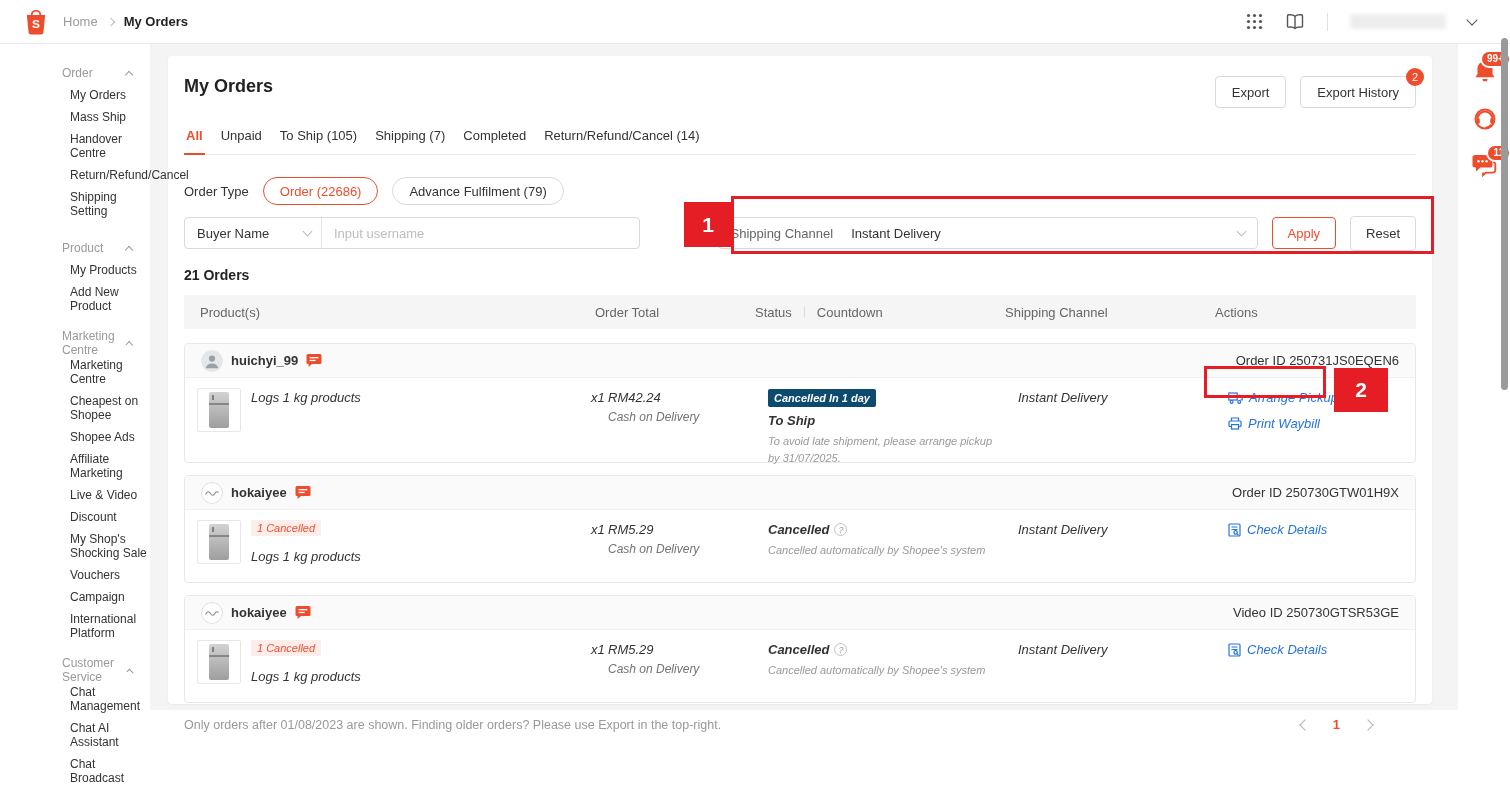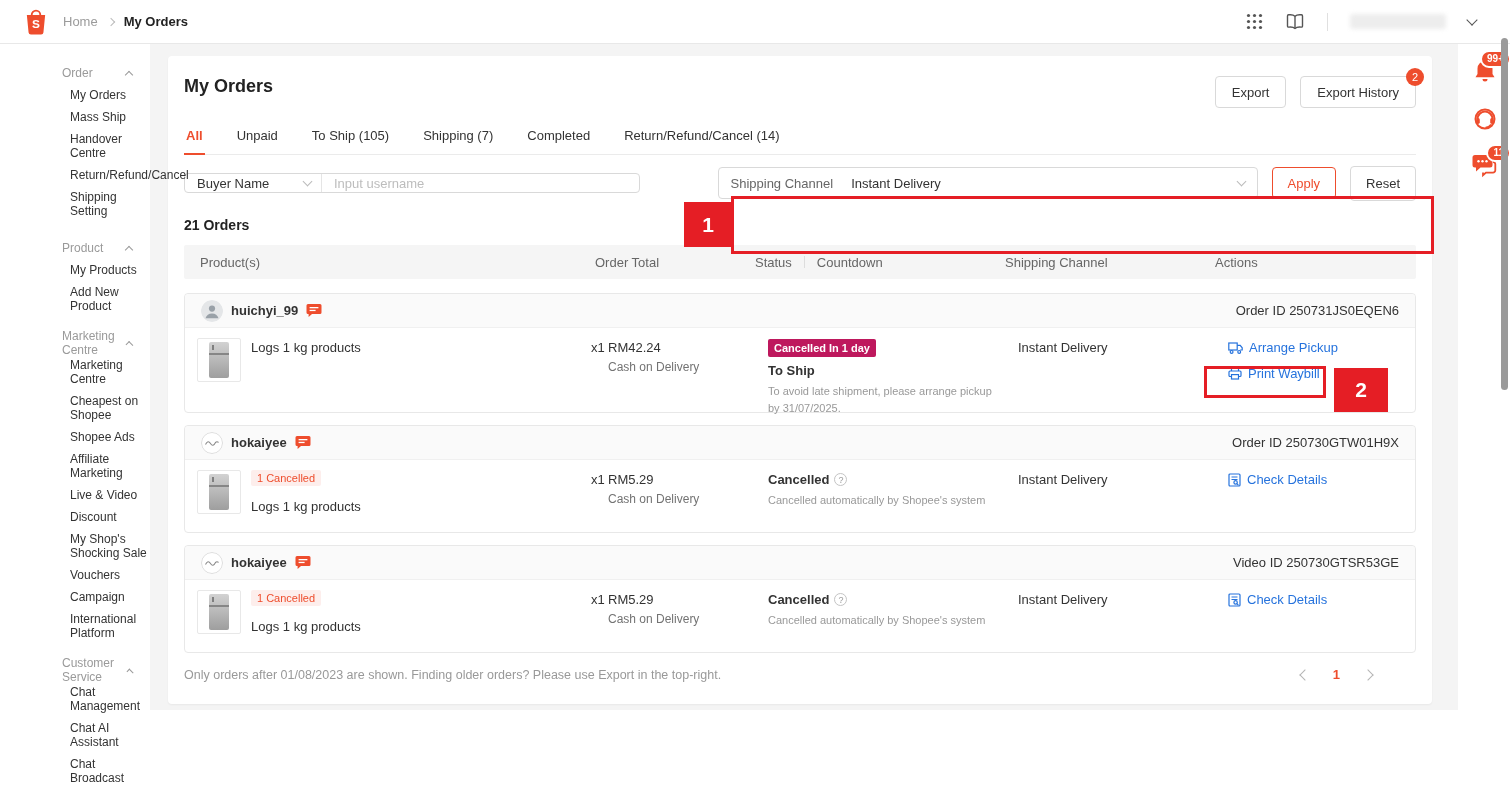--- a/index.html
+++ b/index.html
@@ -29,28 +29,28 @@
   .chev-up{width:6px;height:6px;border-top:1.5px solid #9a9a9a;border-right:1.5px solid #9a9a9a;transform:rotate(-45deg);margin-top:3px;}
   .s-item{padding:4px 8px 4px 24px;line-height:14px;color:#333;cursor:pointer;}
   
   .content-bg{position:absolute;left:150px;top:44px;width:1308px;height:666px;background:#f4f4f4;z-index:0;}
   .card{position:absolute;left:168px;top:56px;width:1264px;height:648px;background:#fff;border-radius:4px;box-shadow:0 1px 2px rgba(0,0,0,.05);padding:20px 16px 0;z-index:1;}
   .card-head{display:flex;align-items:flex-start;}
   .page-title{font-size:18px;font-weight:bold;color:#222;}
   .head-actions{margin-left:auto;display:flex;gap:14px;}
   .btn{height:32px;padding:0 16px;background:#fff;border:1px solid #d9d9d9;border-radius:4px;font-size:13px;color:#333;display:flex;align-items:center;cursor:pointer;position:relative;}
   .badge-dot{position:absolute;top:-9px;right:-9px;min-width:18px;height:18px;border-radius:9px;background:#ee4d2d;color:#fff;font-size:11px;display:flex;align-items:center;justify-content:center;padding:0 4px;}
-  .tabs{display:flex;gap:30px;margin-top:12px;border-bottom:1px solid #ebebeb;font-size:13px;color:#333;}
+  .tabs{display:flex;gap:14px;margin-top:12px;border-bottom:1px solid #ebebeb;font-size:13px;color:#333;}
   .tab{padding:8px 2px 10px;cursor:pointer;}
   .tab.active{color:#ee4d2d;font-weight:bold;border-bottom:2px solid #ee4d2d;margin-bottom:-1px;}
   .ordertype{display:flex;align-items:center;gap:14px;margin-top:22px;font-size:13px;color:#333;}
   .pill{height:28px;padding:0 16px;border-radius:15px;display:flex;align-items:center;border:1px solid #d9d9d9;background:#fff;cursor:pointer;font-size:13px;}
   .pill.sel{border-color:#ee4d2d;color:#ee4d2d;}
   .filterrow{display:flex;align-items:center;margin-top:12px;height:32px;}
-  .buyer-combo{width:456px;height:20px;border:1px solid #d9d9d9;border-radius:4px;display:flex;align-items:center;background:#fff;}
+  .buyer-combo{width:456px;height:32px;border:1px solid #d9d9d9;border-radius:4px;display:flex;align-items:center;background:#fff;}
   .combo-label{width:136px;display:flex;align-items:center;justify-content:space-between;padding:0 10px 0 12px;font-size:13px;color:#333;cursor:pointer;}
   .chev-sm{width:7px;height:7px;border-left:1.5px solid #bbb;border-bottom:1.5px solid #bbb;transform:rotate(-45deg);margin-top:-3px;}
   .combo-div{width:1px;align-self:stretch;background:#e5e5e5;}
   .combo-input{border:0;outline:none;flex:1;font-size:13px;padding:0 12px;color:#333;background:transparent;}
   .combo-input::placeholder{color:#bdbdbd;}
   .filter-right{margin-left:auto;display:flex;align-items:center;gap:14px;}
   .ship-select{width:540px;height:32px;border:1px solid #d9d9d9;border-radius:4px;display:flex;align-items:center;padding:0 12px;font-size:13px;gap:18px;background:#fff;cursor:pointer;}
   .ship-label{color:#666;}
   .ship-val{color:#333;}
   .ship-select .chev-sm{margin-left:auto;}
@@ -63,36 +63,36 @@
   .c-status-h{display:flex;align-items:center;gap:12px;}
   .vdiv{width:1px;height:12px;background:#ddd;}
   
   .ocard{margin-top:12px;border:1px solid #e8e8e8;border-radius:4px;background:#fff;}
   .ocard:first-of-type{margin-top:14px;}
   .ocard-head{height:34px;background:#fafafa;display:flex;align-items:center;padding:0 16px;border-bottom:1px solid #f0f0f0;font-size:13px;border-radius:4px 4px 0 0;}
   .avatar{width:22px;height:22px;border-radius:50%;overflow:hidden;flex:none;}
   .uname{margin-left:8px;color:#333;font-weight:bold;cursor:pointer;}
   .chat-ic{margin-left:8px;cursor:pointer;display:flex;}
   .oid{margin-left:auto;color:#333;}
-  .ocard-body{padding:10px 0 0 12px;align-items:start;}
+  .ocard-body{padding:10px 0 0 12px;align-items:start;font-style:italic;}
   .ocard.r1 .ocard-body{height:84px;}
   .ocard.rn .ocard-body{height:72px;}
   .pcell{display:flex;}
   .thumb{width:44px;height:44px;border:1px solid #e8e8e8;border-radius:2px;display:flex;align-items:center;justify-content:center;background:#fff;flex:none;}
   .fridge{width:20px;height:36px;background:linear-gradient(180deg,#d2d2d2,#9e9e9e);border-radius:2px;position:relative;}
   .fridge::after{content:"";position:absolute;left:0;right:0;top:11px;height:2px;background:#868686;}
   .fridge::before{content:"";position:absolute;left:3px;top:3px;width:2px;height:5px;background:#7f7f7f;}
   .pinfo{margin-left:10px;display:flex;flex-direction:column;align-items:flex-start;}
   .pname{font-size:13px;color:#333;margin-top:2px;}
   .ctag{background:#fdeeec;color:#ee4d2d;font-size:11px;padding:2px 6px;border-radius:2px;}
   .ctag + .pname{margin-top:13px;}
   .qty{font-size:13px;color:#333;padding-left:16px;margin-top:2px;}
   .price{font-size:13px;color:#333;margin-top:2px;}
   .pay{font-size:12px;color:#737373;margin-top:5px;}
-  .cbadge{display:inline-block;background:#be185d;color:#fff;font-size:11px;font-weight:bold;padding:3px 6px;border-radius:2px;}
+  .cbadge{display:inline-block;background:#0c4a6e;color:#fff;font-size:11px;font-weight:bold;padding:3px 6px;border-radius:2px;}
   .sname{font-size:13px;font-weight:bold;color:#333;margin-top:6px;display:flex;align-items:center;}
   .sname.first{margin-top:2px;align-items:center;}
   .snote{font-size:11px;color:#999;margin-top:5px;width:235px;line-height:1.5;}
   .qicon{display:inline-flex;width:13px;height:13px;border:1px solid #c4c4c4;border-radius:50%;color:#9b9b9b;font-size:9px;font-weight:normal;align-items:center;justify-content:center;margin-left:5px;cursor:pointer;}
   .qicon::before{content:"?";}
   .chcell{font-size:13px;color:#333;margin-top:2px;}
   .actcell{display:flex;flex-direction:column;gap:9px;font-size:13px;align-items:flex-start;}
   .alink{color:#2673dd;display:flex;align-items:center;gap:6px;cursor:pointer;margin-top:2px;}
   .alink svg{flex:none;}
   
@@ -224,20 +224,25 @@
 
   <div class="tabs">
     <span class="tab active">All</span>
     <span class="tab">Unpaid</span>
     <span class="tab">To Ship (105)</span>
     <span class="tab">Shipping (7)</span>
     <span class="tab">Completed</span>
     <span class="tab">Return/Refund/Cancel (14)</span>
   </div>
 
+  <div class="ordertype">
+    <span>Order Type</span>
+    <span class="pill sel">Order (22686)</span>
+    <span class="pill">Advance Fulfilment (79)</span>
+  </div>
 
   <div class="filterrow">
     <div class="buyer-combo">
       <div class="combo-label">
         <span>Buyer Name</span>
         <span class="chev-sm"></span>
       </div>
       <div class="combo-div"></div>
       <input class="combo-input" placeholder="Input username" style="">
     </div>

